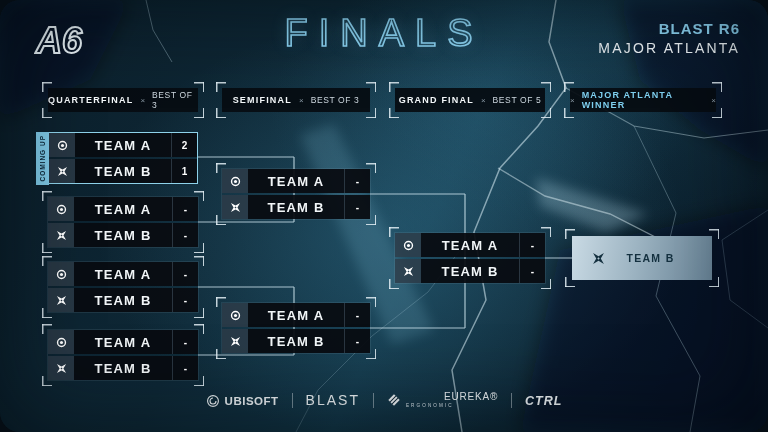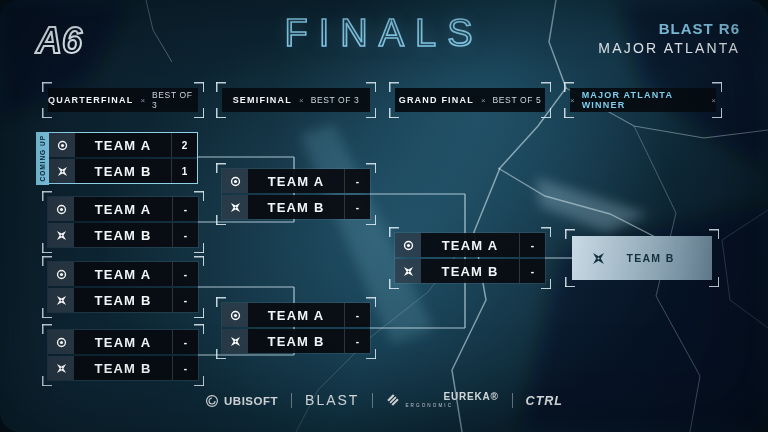--- a/index.html
+++ b/index.html
@@ -73,21 +73,21 @@
     letter-spacing:1.3px;margin-right:16px;}
 
   
   .sponsors{position:absolute;left:0;right:0;top:392px;z-index:4;
     display:flex;align-items:flex-end;justify-content:center;gap:13px;color:#eef3f6;}
   .sp-item{display:flex;align-items:center;gap:5px;}
   .sp-divider{width:1px;height:15px;background:rgba(230,240,245,0.45);}
   .sp-ubisoft-label{font-weight:bold;font-size:11.5px;letter-spacing:0.5px;}
   .sp-blast-label{font-weight:400;font-size:14px;letter-spacing:2px;}
   .sp-eureka-text{display:flex;flex-direction:column;line-height:1;}
-  .sp-eureka-l1{font-weight:700;font-size:10px;letter-spacing:0.8px;padding-left:38px;}
+  .sp-eureka-l1{font-weight:400;font-size:10px;letter-spacing:0.8px;padding-left:38px;}
   .sp-eureka-l2{font-size:4.6px;letter-spacing:2.1px;margin-top:1.5px;color:#d7e2e8;}
   .sp-ctrl-label{font-weight:700;font-style:italic;font-size:12.5px;letter-spacing:1px;}
 </style>
 </head>
 <body>
 
 <div class="stage">
 
   <svg class="bg-svg" viewBox="0 0 768 432">
     <defs>

